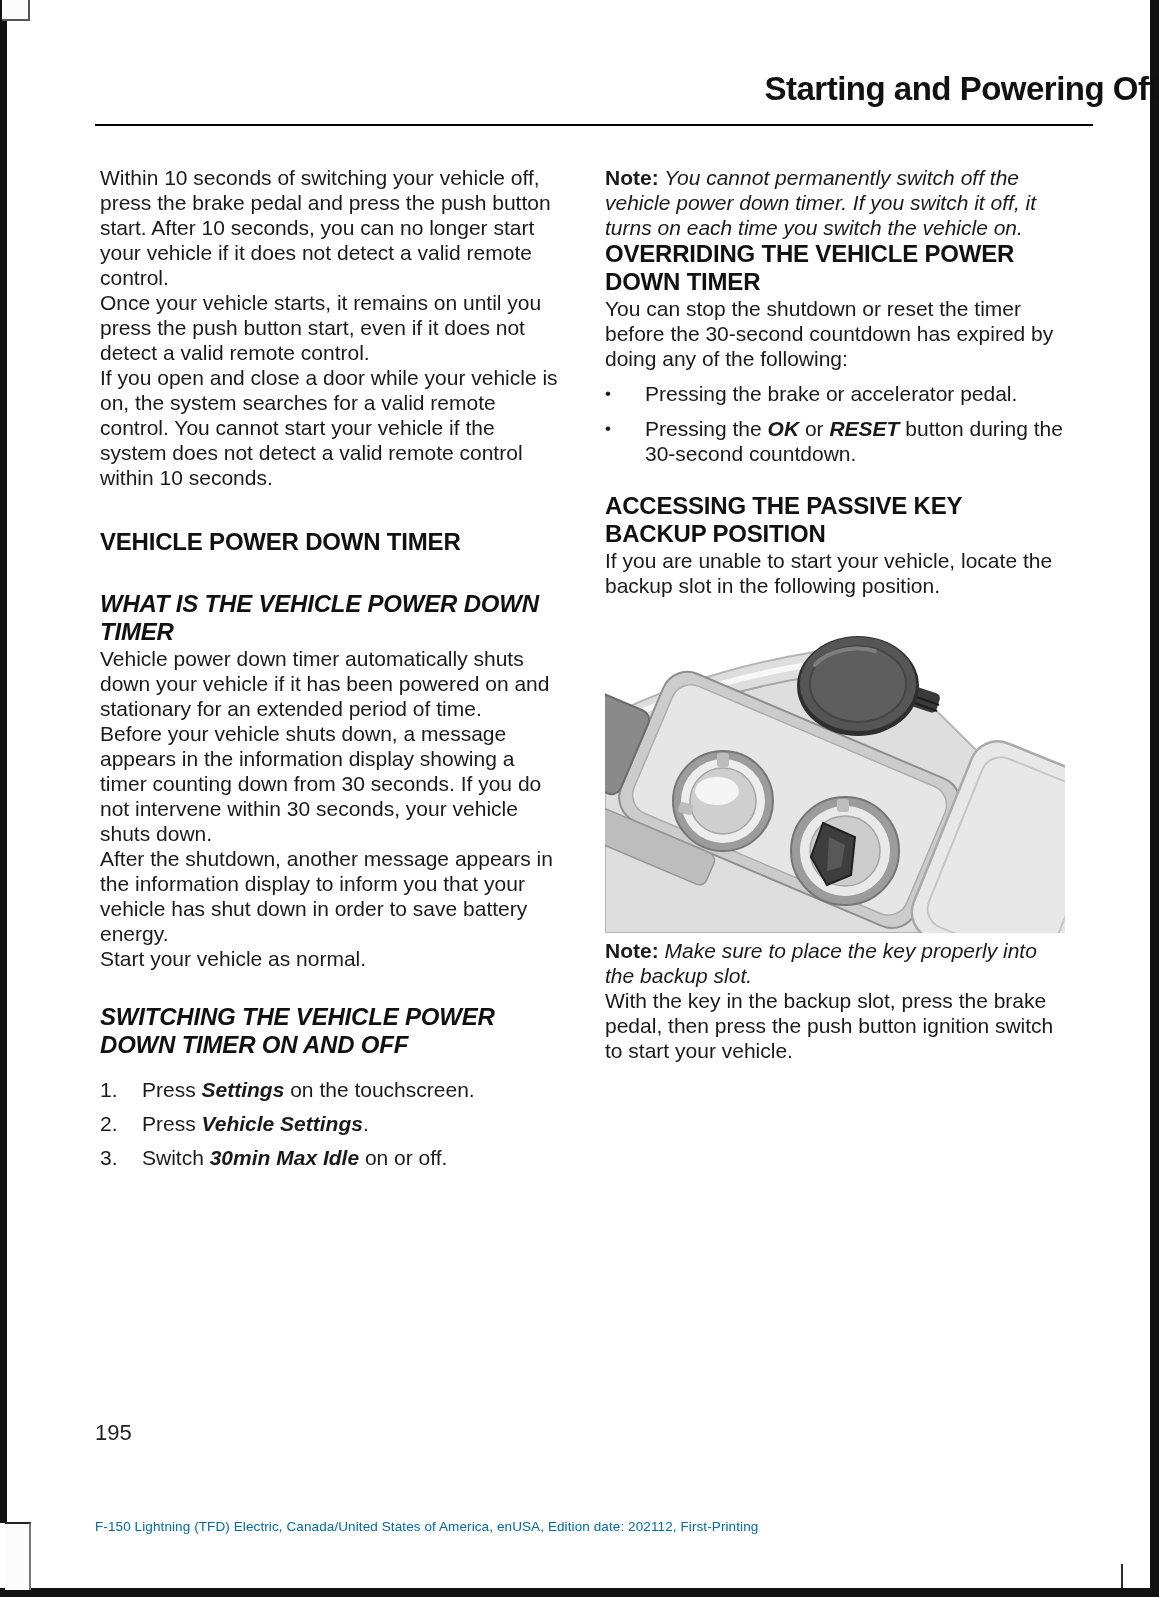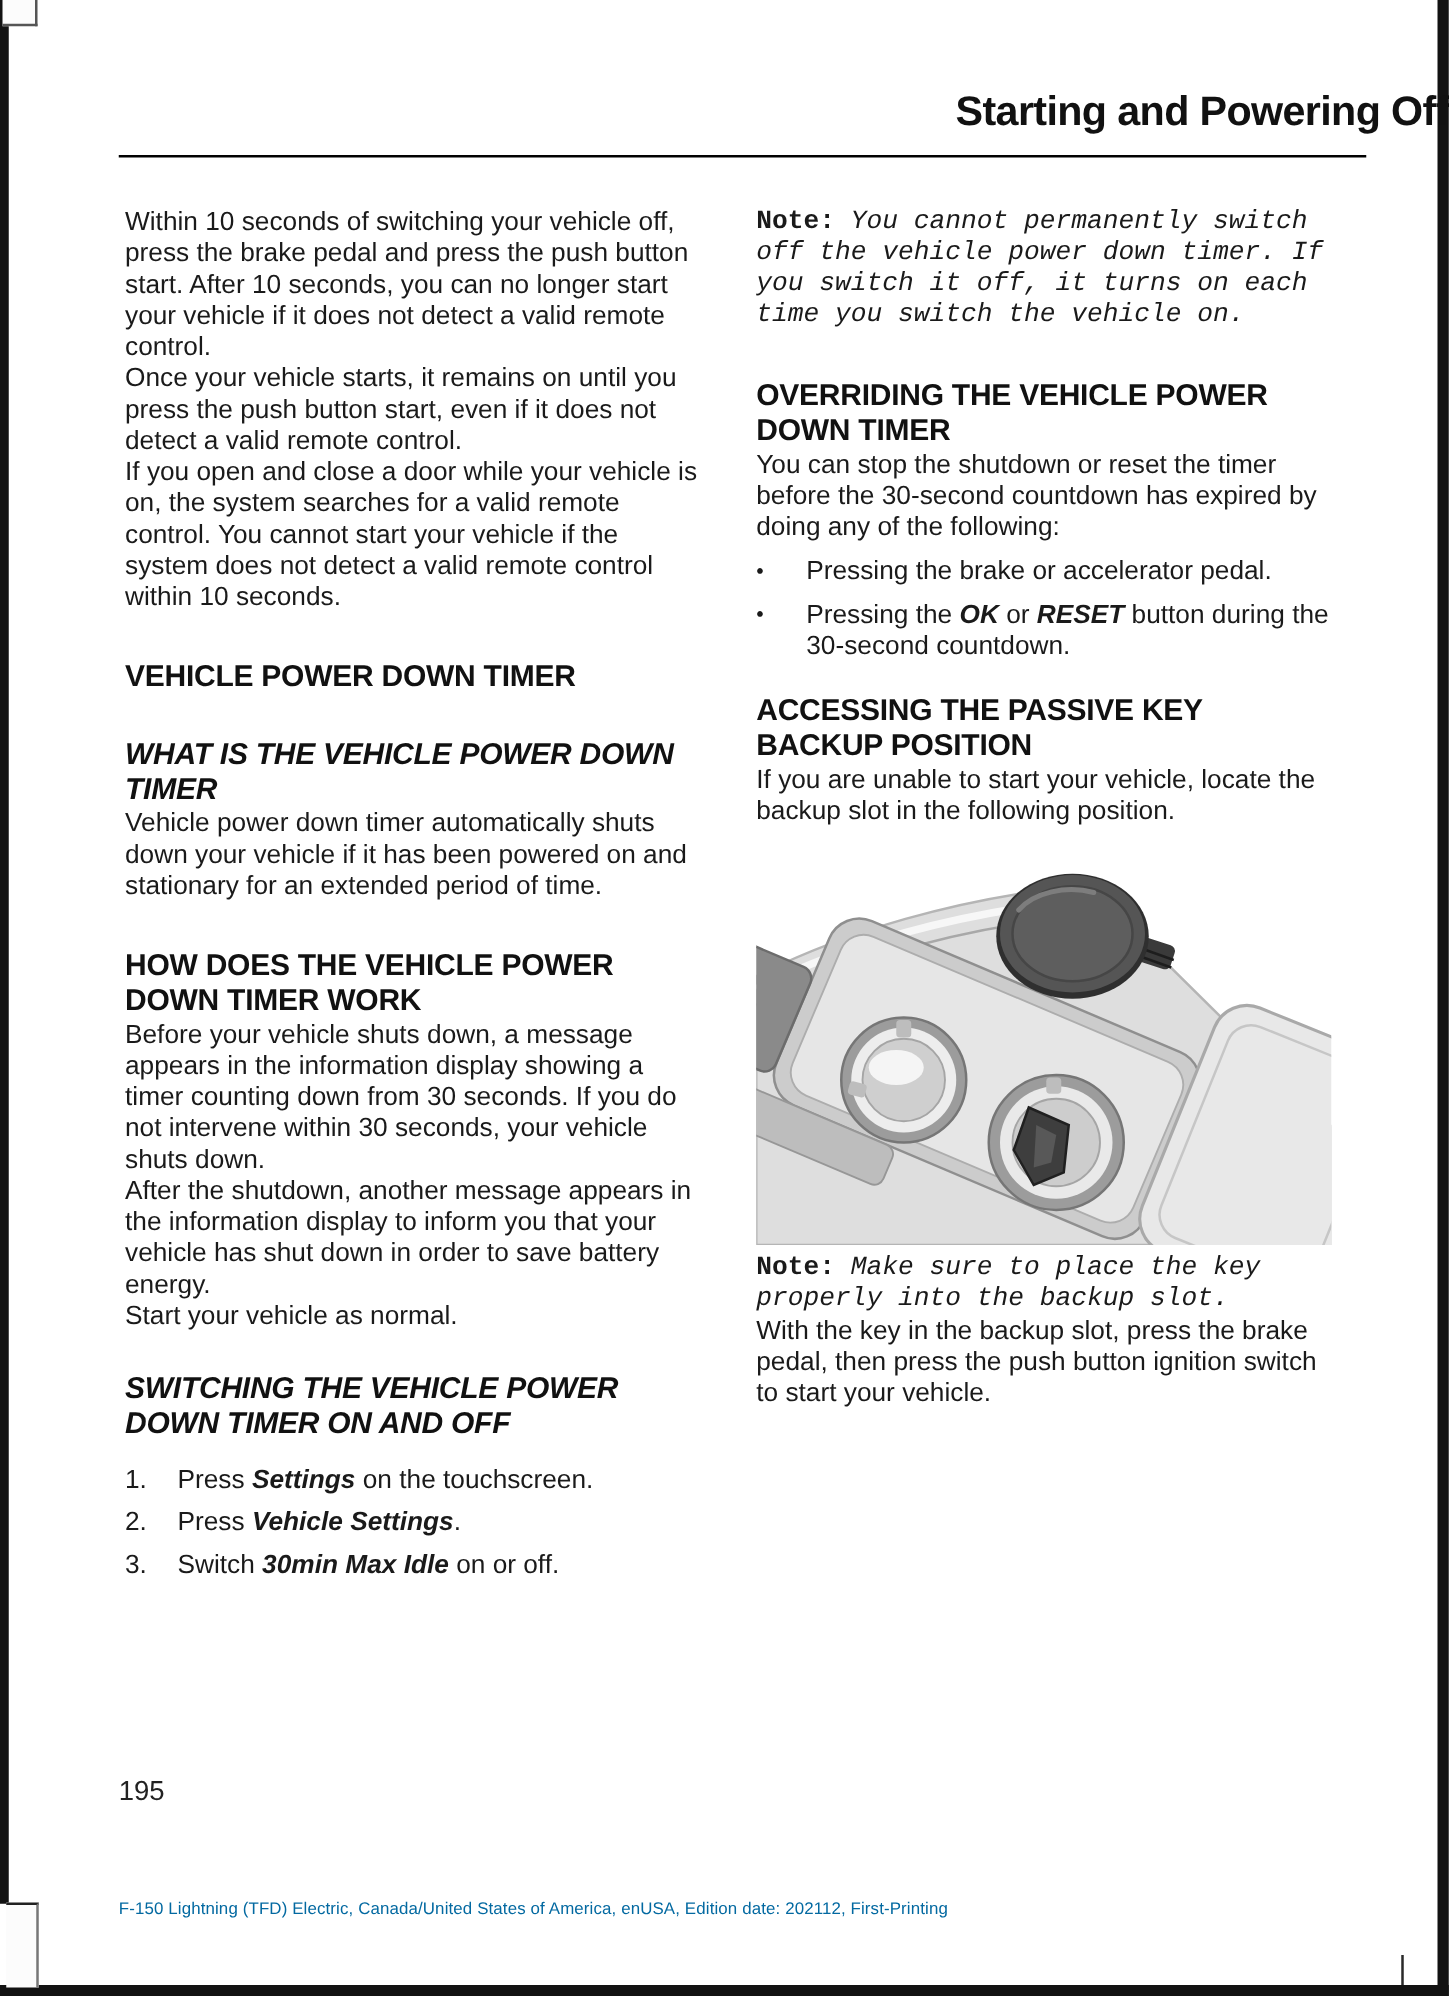--- a/index.html
+++ b/index.html
@@ -27,24 +27,24 @@
   .col-left{left:100px;}
   .col-right{left:605px;}
   .col p{margin:0;}
 
   h2,h3{font-weight:700;color:#111;letter-spacing:-0.2px;margin:0;}
   .h-section{font-size:24px;line-height:32px;margin-top:36px;}
   .h-sub{font-size:24px;line-height:28px;}
 
   .mt12{margin-top:12px;} .mt14{margin-top:14px;} .mt16{margin-top:16px;}
   .mt18{margin-top:18px;} .mt26{margin-top:26px;}
-  .mt32{margin-top:32px;font-style:italic;} .mt38{margin-top:38px;}
+  .mt32{margin-top:32px;font-style:italic;} .mt38{}
   .mt10{margin-top:10px;}
 
-  .note{font-style:italic;font-family:Liberation Mono, monospace;}
+  .note{font-style:italic;}
   .note .note-label{font-style:normal;font-weight:700;}
   .ui-ref{font-weight:700;font-style:italic;}
 
   .steps{margin-top:18px;}
   .step{display:flex;margin-bottom:9px;}
   .step-num{width:42px;flex:none;}
   .step-text{flex:1;}
 
   .bullets{margin-top:10px;}
   .bullet-row{display:flex;margin-bottom:10px;}
@@ -74,21 +74,20 @@
 <div class="col col-left">
   <p>Within 10 seconds of switching your vehicle off, press the brake pedal and press the push button start. After 10 seconds, you can no longer start your vehicle if it does not detect a valid remote control.</p>
   <p class="mt14">Once your vehicle starts, it remains on until you press the push button start, even if it does not detect a valid remote control.</p>
   <p class="mt14">If you open and close a door while your vehicle is on, the system searches for a valid remote control. You cannot start your vehicle if the system does not detect a valid remote control within 10 seconds.</p>
 
   <h2 class="h-section">VEHICLE POWER DOWN TIMER</h2>
 
   <h3 class="h-sub mt32">WHAT IS THE VEHICLE POWER DOWN TIMER</h3>
   <p class="mt18">Vehicle power down timer automatically shuts down your vehicle if it has been powered on and stationary for an extended period of time.</p>
 
-  <h3 class="h-sub mt38">HOW DOES THE VEHICLE POWER DOWN TIMER WORK</h3>
   <p class="mt16">Before your vehicle shuts down, a message appears in the information display showing a timer counting down from 30 seconds. If you do not intervene within 30 seconds, your vehicle shuts down.</p>
   <p class="mt12">After the shutdown, another message appears in the information display to inform you that your vehicle has shut down in order to save battery energy.</p>
   <p class="mt12">Start your vehicle as normal.</p>
 
   <h3 class="h-sub mt32">SWITCHING THE VEHICLE POWER DOWN TIMER ON AND OFF</h3>
 
   <div class="steps">
     <div class="step">
       <span class="step-num">1.</span>
       <span class="step-text"><span>Press </span><span class="ui-ref">Settings</span><span> on the touchscreen.</span></span>

